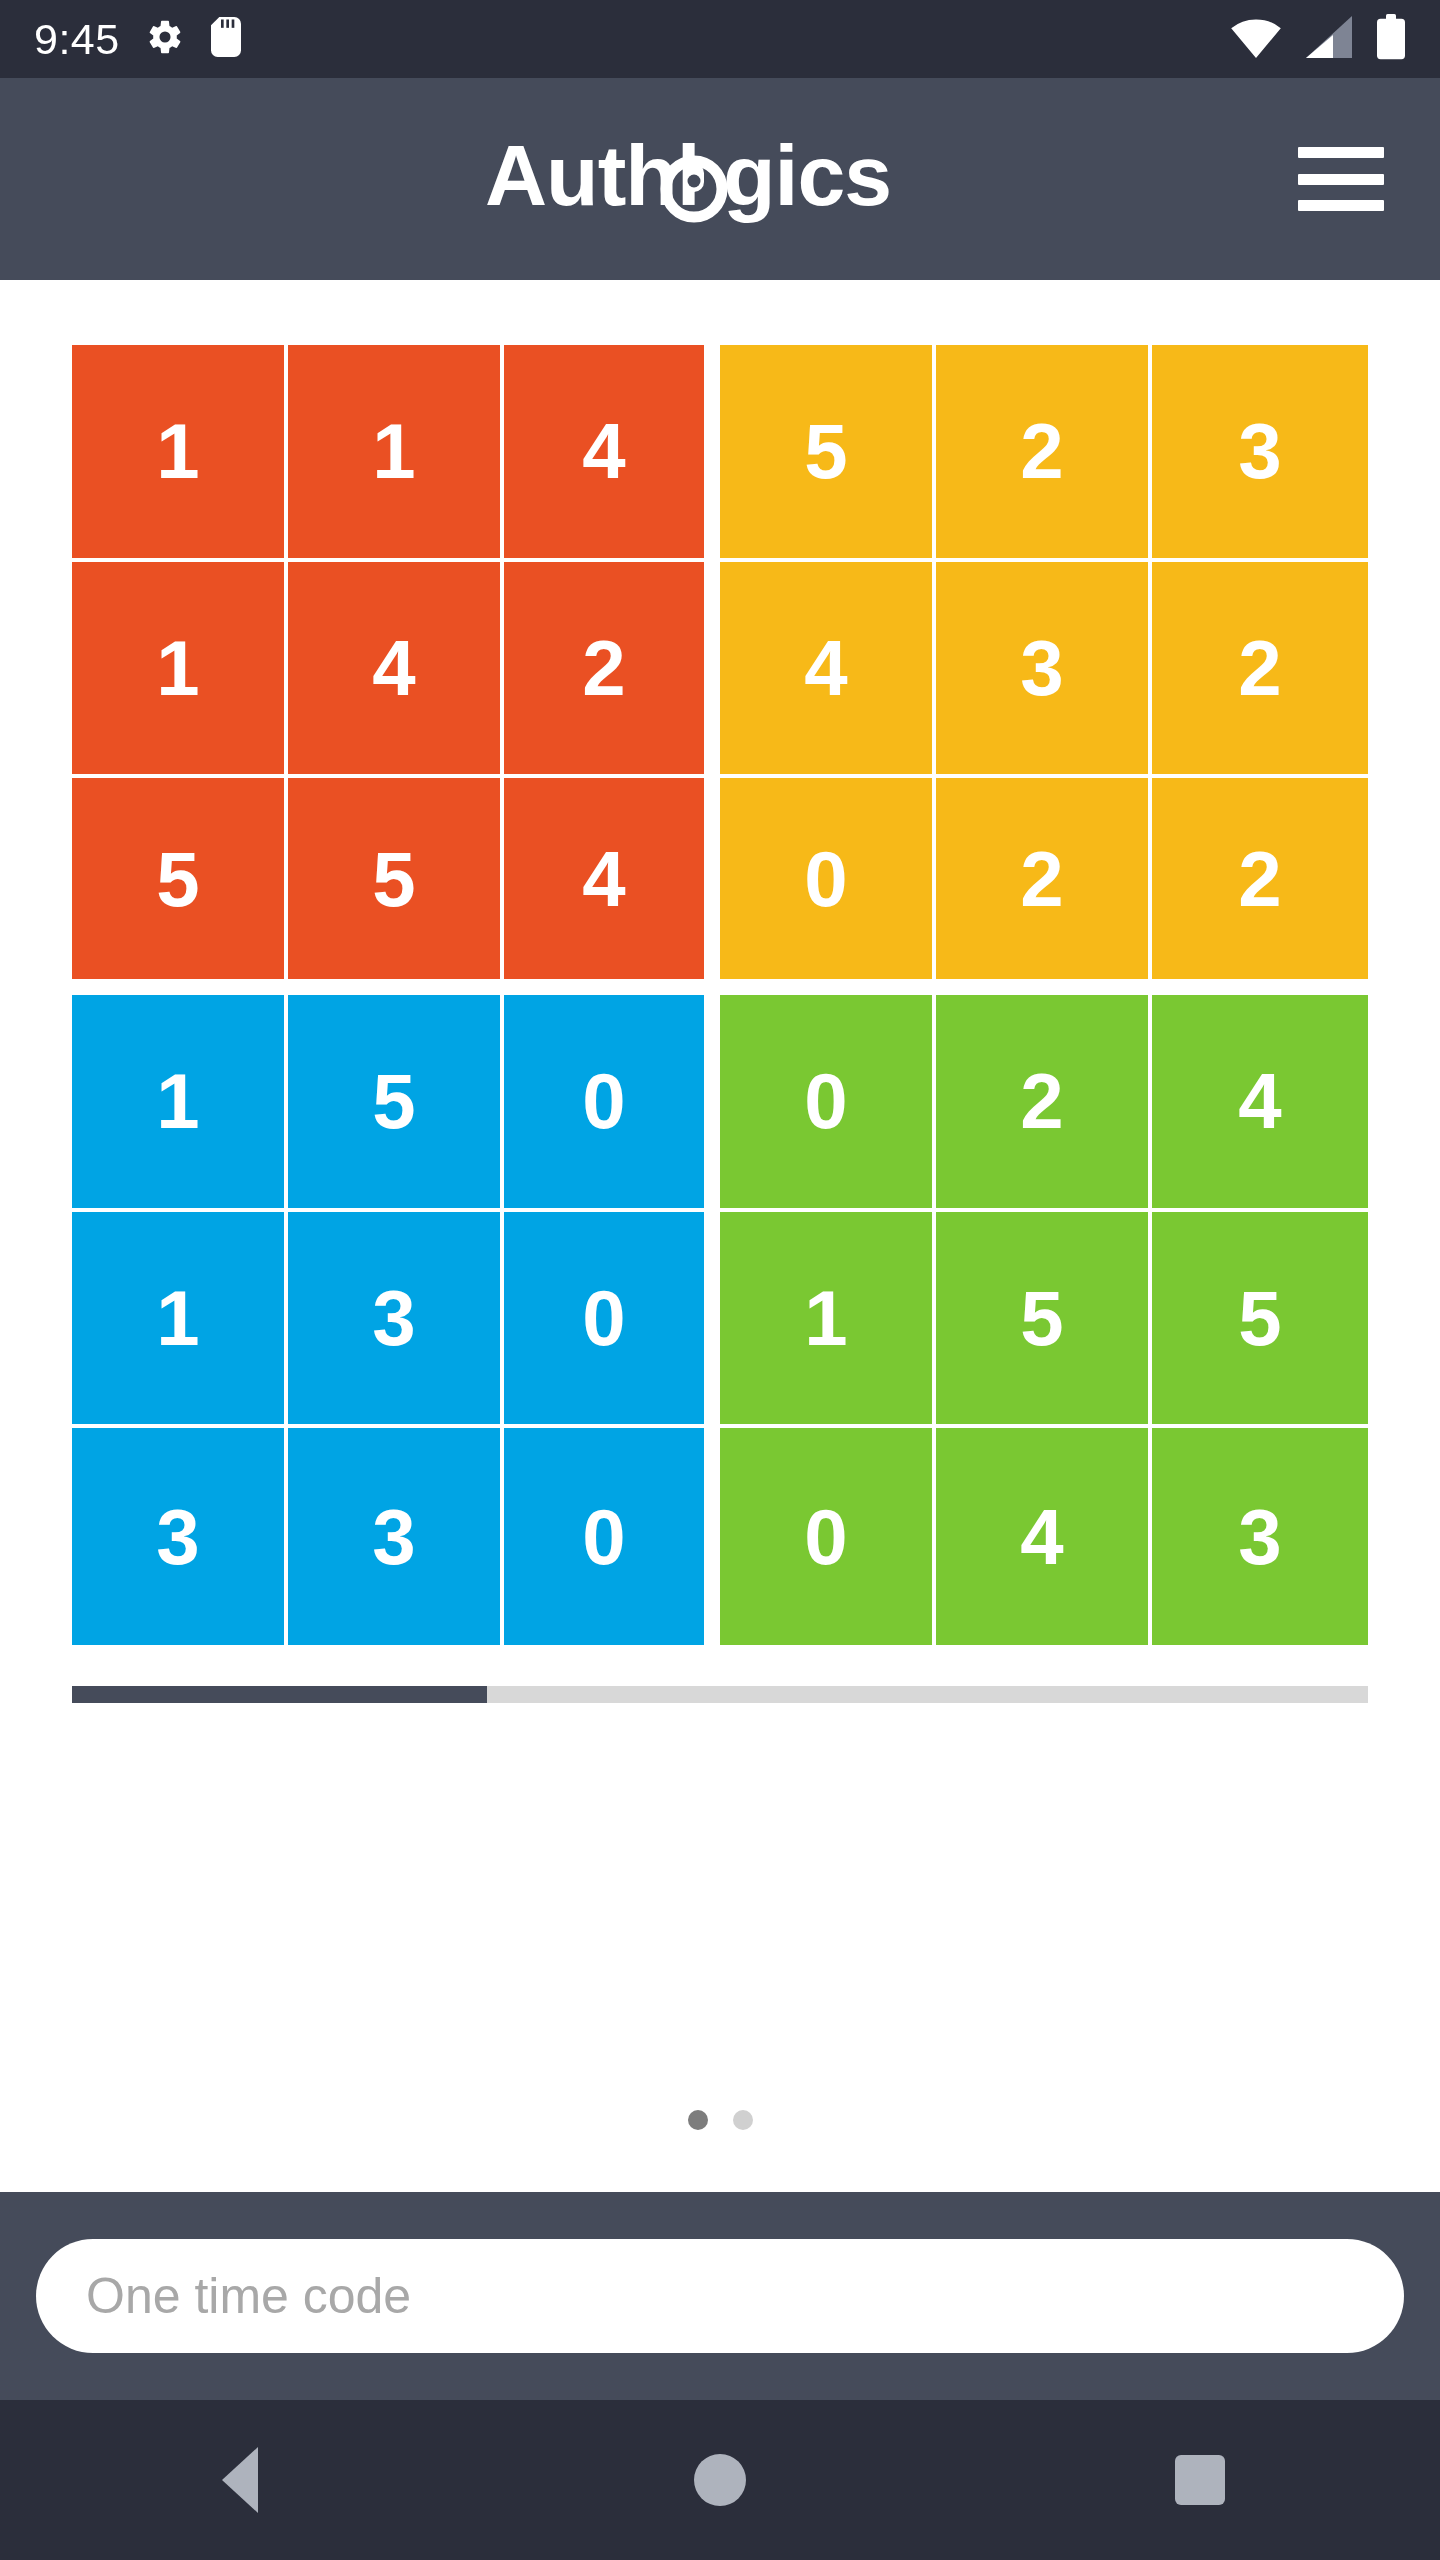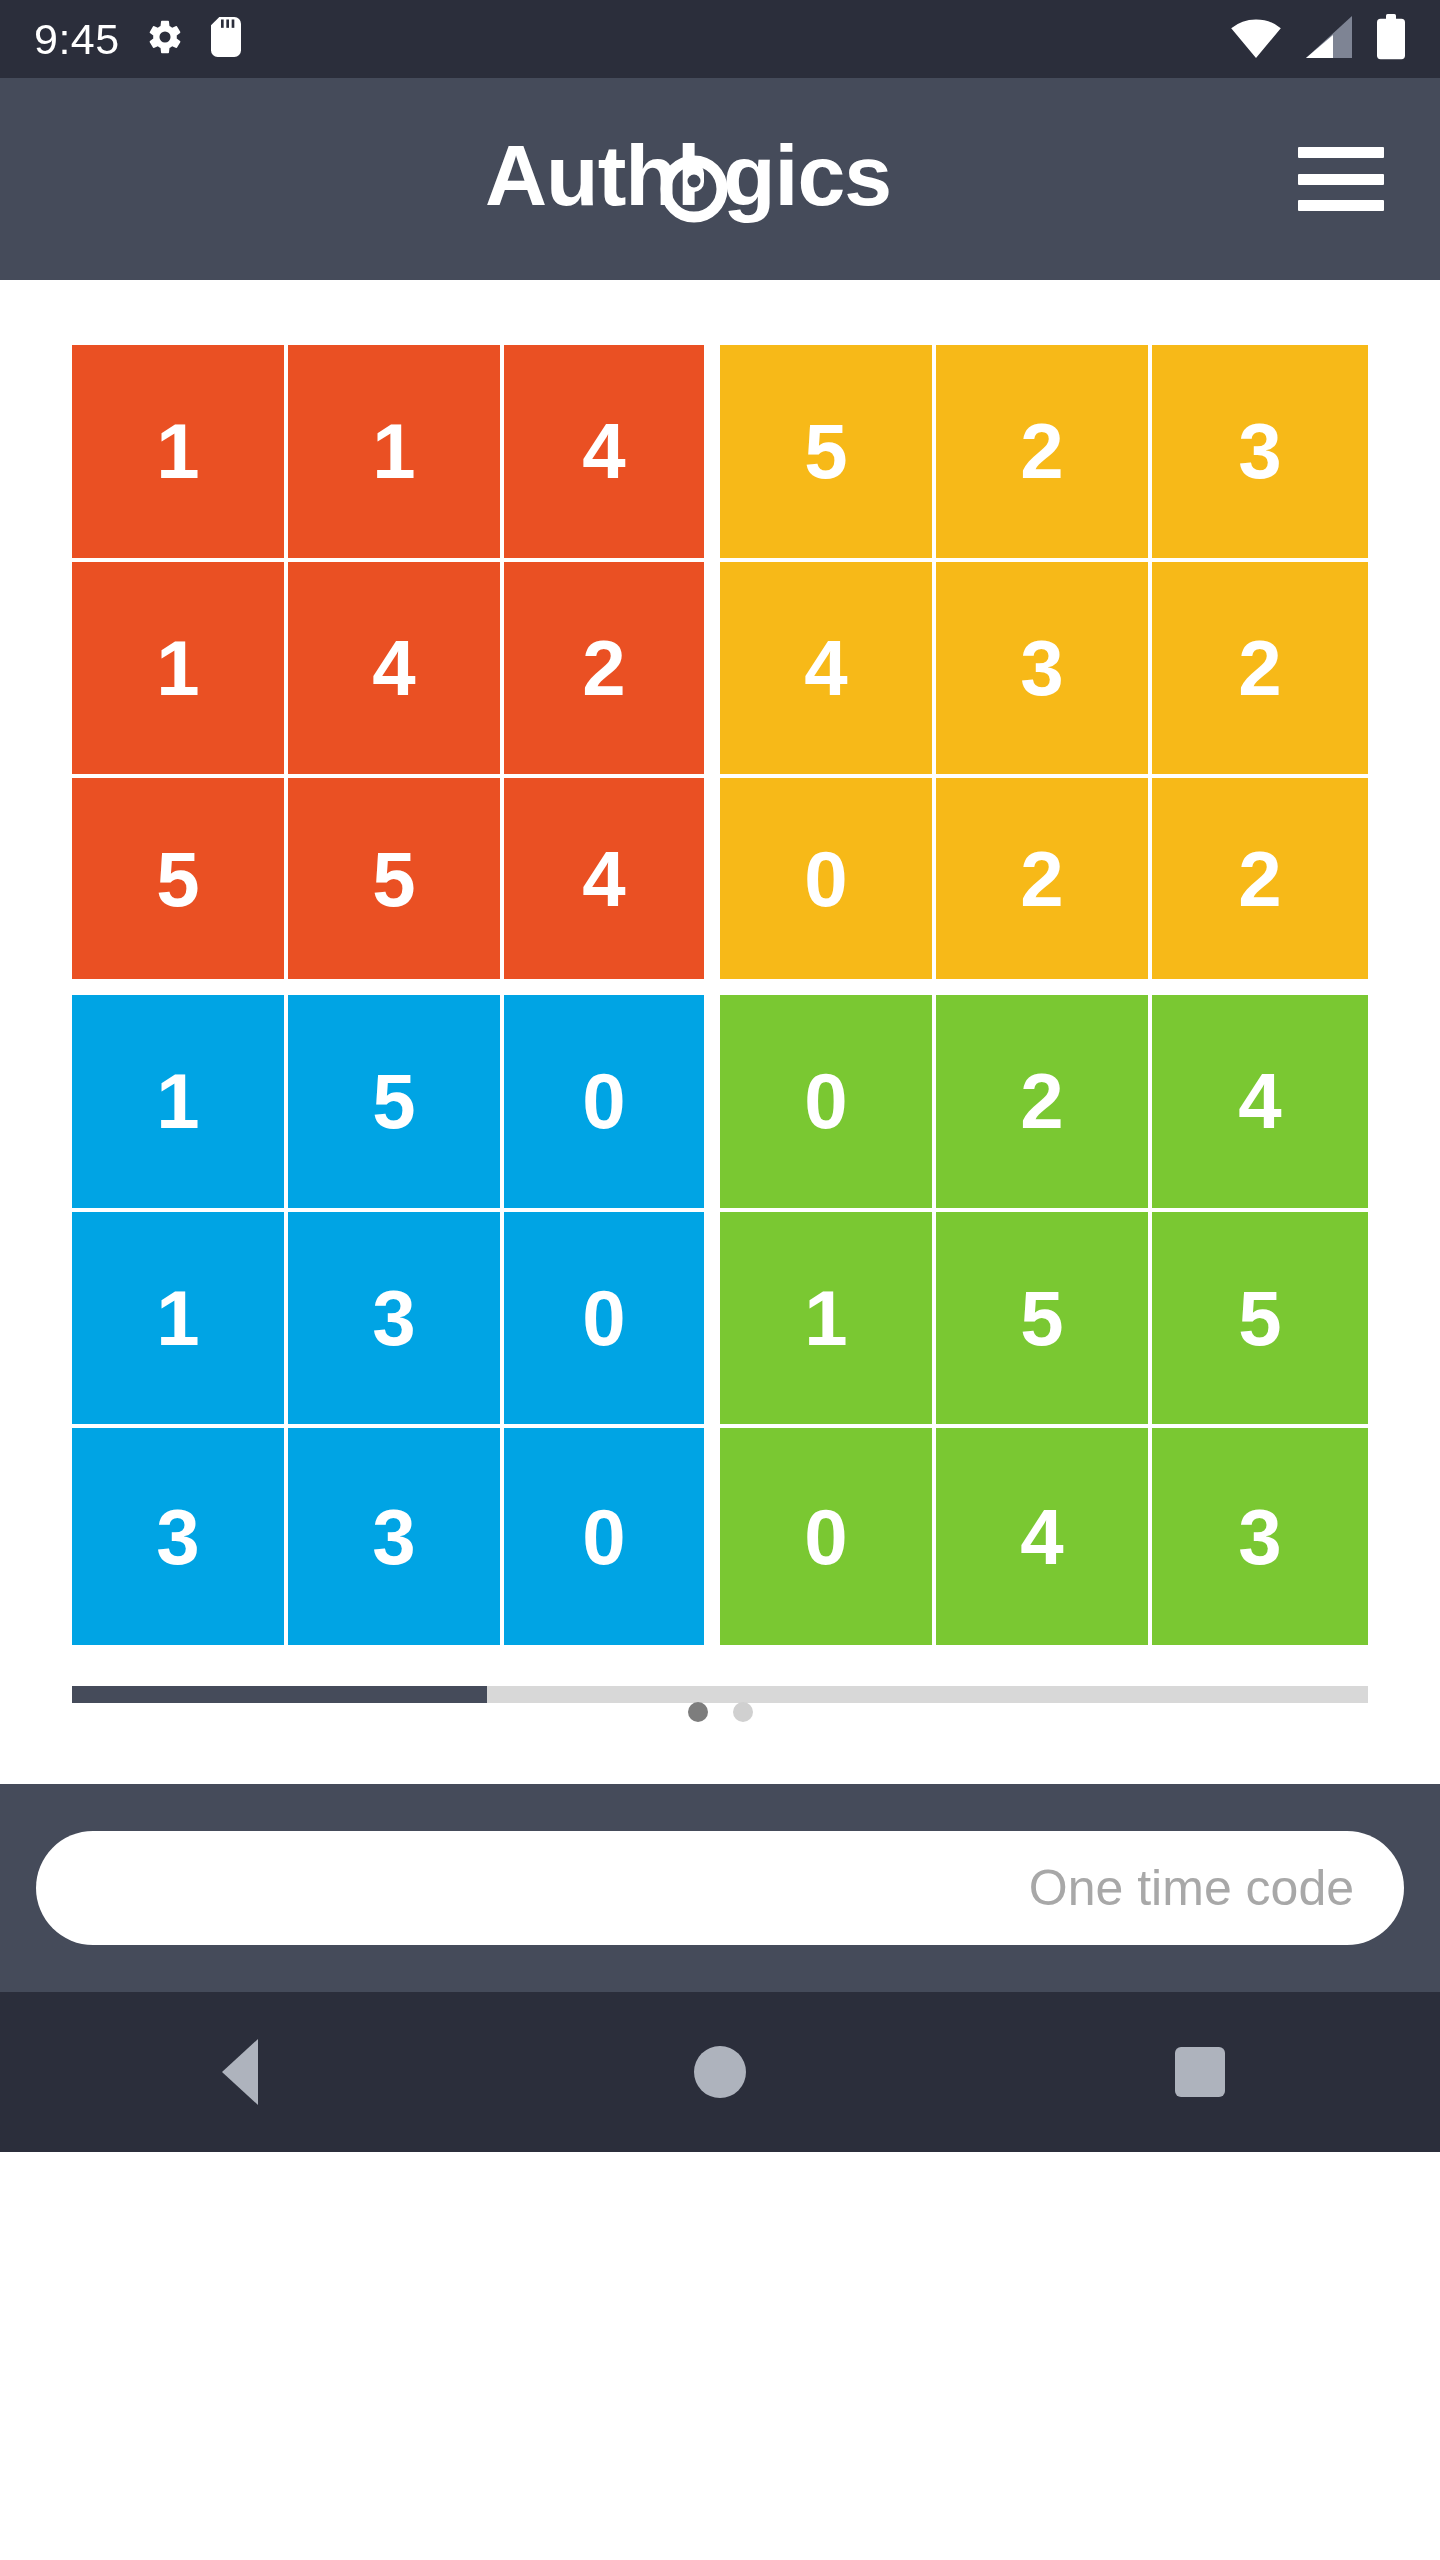--- a/index.html
+++ b/index.html
@@ -4,21 +4,21 @@
 <style>
   * { margin:0; padding:0; box-sizing:border-box; }
   html, body {
     width:1440px; height:2560px;
     background:#ffffff;
     font-family:"Liberation Sans", sans-serif;
     overflow:hidden;
   }
   .screen {
     position:relative;
-    width:1440px; height:2152px;
+    width:1440px; height:2560px;
     background:#0f766e;
     display:flex; flex-direction:column;
   }
 
   
   .status-bar {
     height:78px;
     background:#2b2e3b;
     display:flex; align-items:center;
     padding:0 34px;
@@ -152,21 +152,20 @@
     flex:1 1 auto;
     height:114px;
     background:#ffffff;
     border:none;
     border-radius:58px;
     padding:0 50px;
     font-size:50px;
     font-family:"Liberation Sans", sans-serif;
     color:#3a3a3a;
     outline:none;
-    text-align:right;
   }
   .otp-input::placeholder { color:#a8a8a8; }
   .copy-btn {
     width:206px;
     height:118px;
     background:transparent;
     border:3px solid #b9bec9;
     border-radius:8px;
     color:#c3c8d2;
     font-size:42px;

